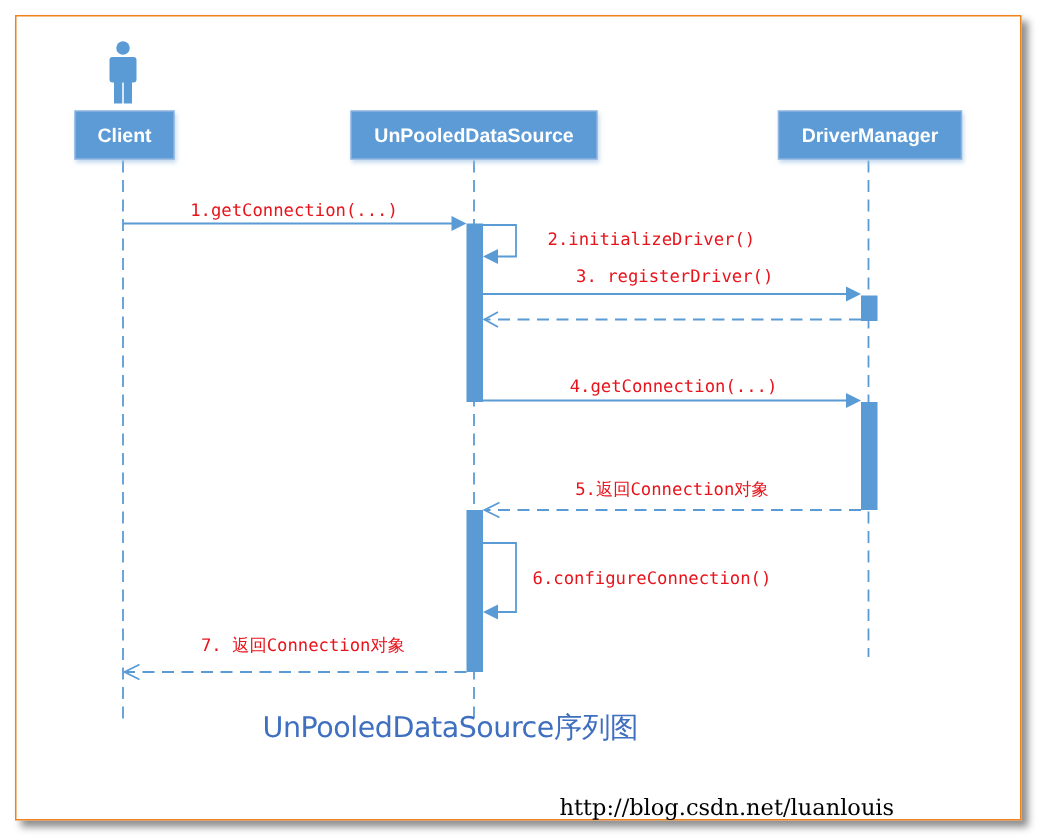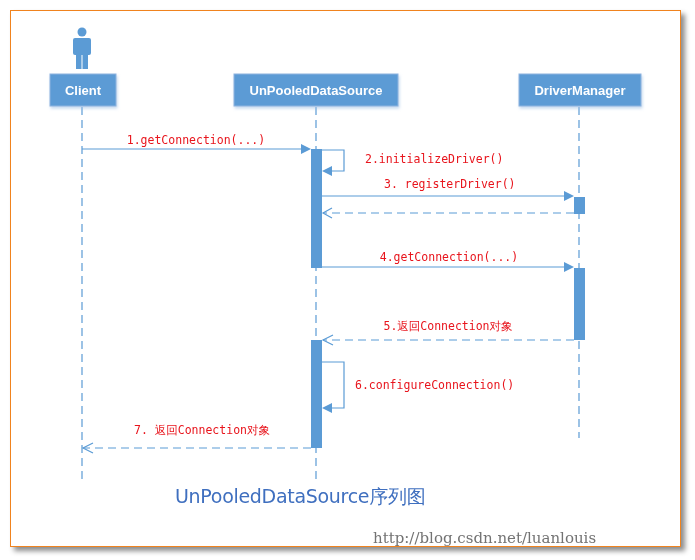--- a/index.html
+++ b/index.html
@@ -6,22 +6,22 @@
   body { width: 695px; height: 560px; position: relative; overflow: hidden; font-family: "DejaVu Sans", sans-serif; }
   .frame {
     position: absolute; left: 10px; top: 10px; width: 671px; height: 537px;
     border: 1.5px solid #f0831e; background: #ffffff;
     box-shadow: 4px 4px 5px rgba(0,0,0,0.45);
     box-sizing: border-box;
   }
   svg.diagram { position: absolute; left: 0; top: 0; }
   .head-box-label { font-family: "Liberation Sans", sans-serif; font-weight: bold; font-size: 13px; fill: #ffffff; }
   .msg-label { font-family: "DejaVu Sans Mono", monospace; font-size: 11.5px; fill: #e8141c; }
-  .caption { position: absolute; left: 175px; top: 484px; font-family: "DejaVu Sans", sans-serif; font-size: 19px; color: #3f6fbf; white-space: nowrap; letter-spacing: -0.3px; }
-  .watermark { position: absolute; left: 373px; top: 529px; font-family: "DejaVu Serif", serif; font-size: 15px; color: #737373; white-space: nowrap; text-align: right; }
+  .caption { position: absolute; left: 175px; top: 472px; font-family: "DejaVu Sans", sans-serif; font-size: 19px; color: #3f6fbf; white-space: nowrap; letter-spacing: -0.3px; }
+  .watermark { position: absolute; left: 373px; top: 529px; font-family: "DejaVu Serif", serif; font-size: 15px; color: #000000; white-space: nowrap; text-align: right; }
 </style>
 </head>
 <body>
 
 <div class="frame"></div>
 
 <svg class="diagram" width="695" height="560" viewBox="0 0 695 560">
   <defs>
     <filter id="boxshadow" x="-10%" y="-10%" width="130%" height="150%">
       <feDropShadow dx="1" dy="2" stdDeviation="1.5" flood-color="#9dbfe3" flood-opacity="0.6"></feDropShadow>

